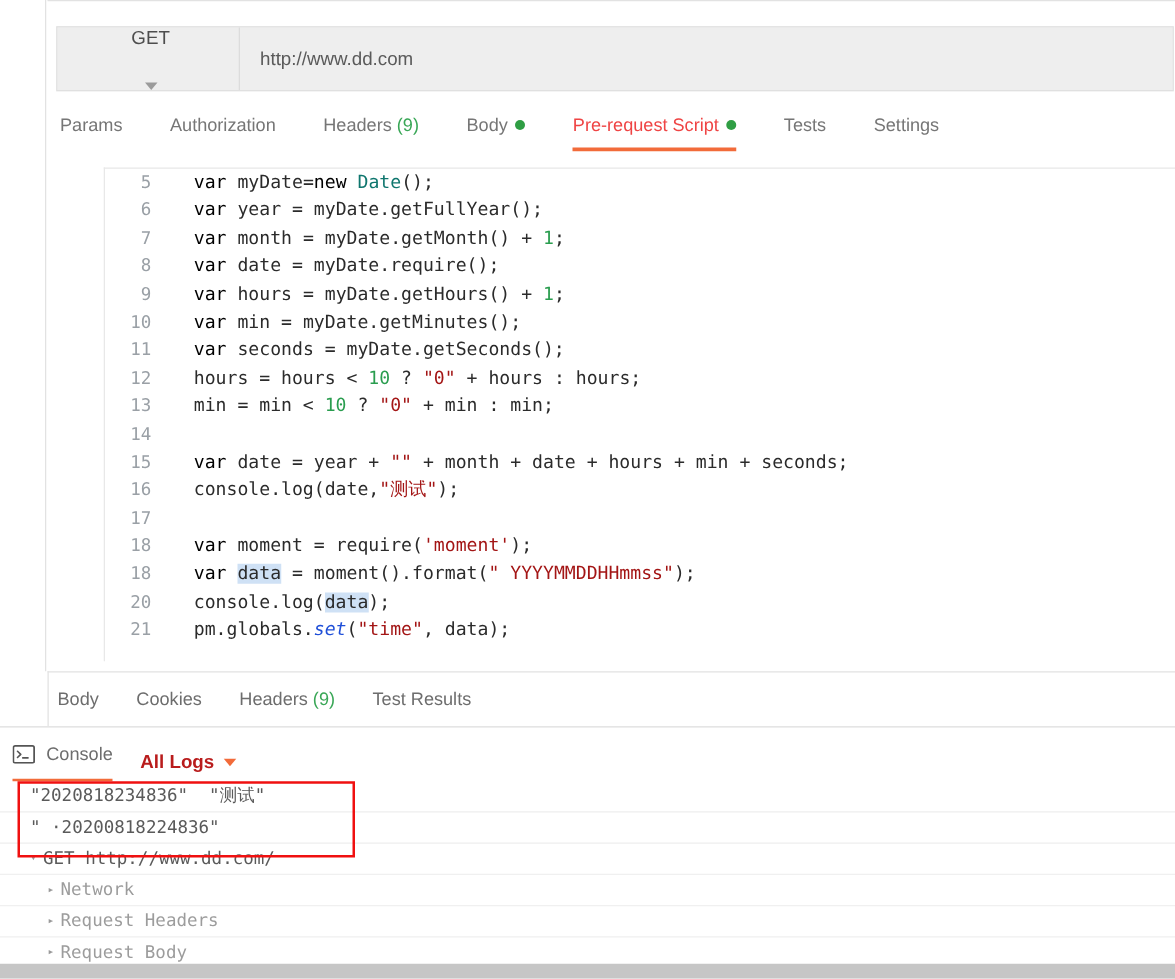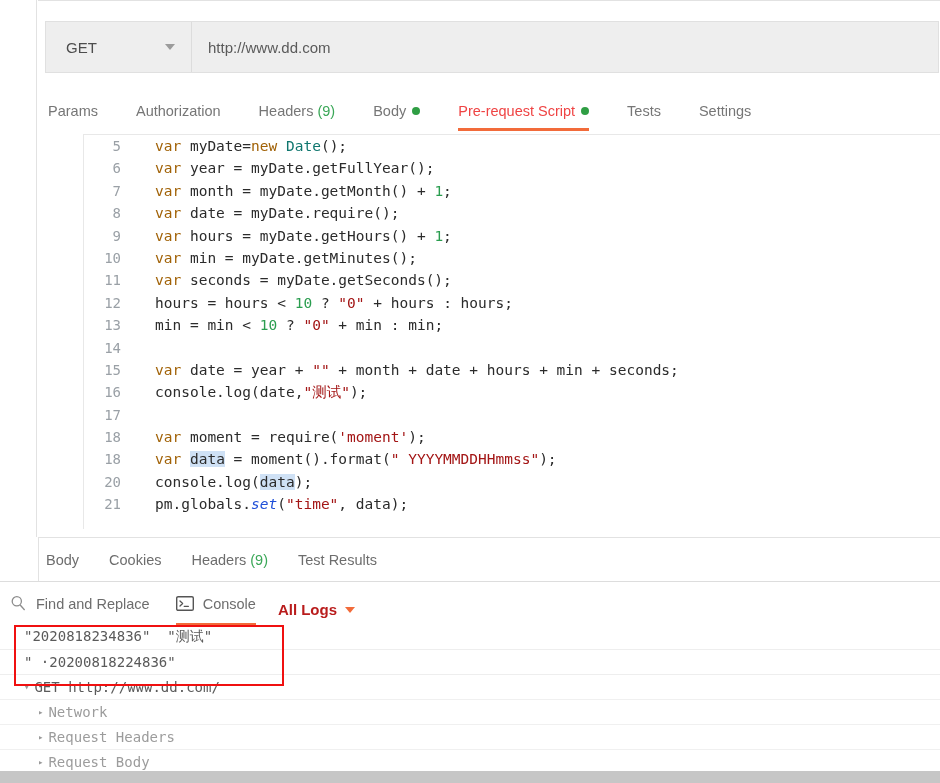--- a/index.html
+++ b/index.html
@@ -48,20 +48,21 @@
     background: #eeeeee;
     border: 1px solid #e0e0e0;
   }
   .method-select {
     width: 146px;
     display: flex; align-items: center; justify-content: space-between;
     padding: 0 16px 0 20px;
     background: #eeeeee;
     border-right: 1px solid #dcdcdc;
     cursor: pointer;
+    flex-direction: column;
   }
   .method-label {
     font-size: 15px; color: #4d4d4d;
     font-family: "Liberation Sans", sans-serif;
   }
   .caret-down {
     width: 0; height: 0;
     border-left: 5px solid transparent;
     border-right: 5px solid transparent;
     border-top: 6px solid #9b9b9b;
@@ -73,21 +74,21 @@
     background: #eeeeee;
     font-size: 15px; color: #5a5a5a;
     font-family: "Liberation Sans", sans-serif;
     cursor: text;
   }
 
   
   .req-tabs {
     position: absolute; left: 10px; top: 88px;
     width: 890px; height: 40px;
-    display: flex; align-items: center;
+    display: flex; align-items: flex-start;
   }
   .req-tab {
     position: relative;
     padding: 4px 0 0 0;
     margin-right: 38px;
     font-size: 14.5px;
     color: #767676;
     white-space: nowrap;
     cursor: pointer;
     font-family: "Liberation Sans", sans-serif;
@@ -125,21 +126,21 @@
   .gutter {
     width: 47px;
     text-align: right;
     padding-right: 10px;
     color: #9aa0a6;
     flex: none;
     font-size: 14px;
   }
   .code-text { padding-left: 24px; color: #2b2b2b; }
 
-  .k   { color: #a16207; }          
+  .k   { color: #000000; }          
   .typ { color: #0f766e; }          
   .num { color: #2a9d4f; }          
   .str { color: #a31515; }          
   .fn  { color: #1f4fd8; font-style: italic; }          
   .sel { background: #cfe1f5; }     
 
   
   .resp-tabs {
     position: absolute; left: 38px; top: 537px;
     width: 902px; height: 44px;
@@ -282,29 +283,20 @@
 
   <div class="resp-tabs" id="resp-tabs">
       <div class="resp-tab"><span>Body</span></div>
       <div class="resp-tab"><span>Cookies</span></div>
       <div class="resp-tab"><span>Headers</span><span class="tab-count"> (9)</span></div>
       <div class="resp-tab"><span>Test Results</span></div>
     </div>
 
   <div class="console-bar">
 
-    <div class="cbar-item">
-      <span class="icon-box">
-        <svg width="17" height="17" viewBox="0 0 17 17">
-          <circle cx="6.8" cy="6.3" r="4.6" fill="none" stroke="#8c8c8c" stroke-width="1.3"></circle>
-          <line x1="10.2" y1="10" x2="14.6" y2="15" stroke="#8c8c8c" stroke-width="1.3"></line>
-        </svg>
-      </span>
-      <span>Find and Replace</span>
-    </div>
 
     <div class="cbar-item" style="margin-right:22px;">
       <span class="icon-box">
         <svg width="18" height="15" viewBox="0 0 18 15">
           <rect x="0.7" y="0.7" width="16.6" height="13.6" rx="1.4" fill="none" stroke="#555555" stroke-width="1.4"></rect>
           <polyline points="4,5 6.6,7.5 4,10" fill="none" stroke="#555555" stroke-width="1.3" stroke-linecap="round" stroke-linejoin="round"></polyline>
           <line x1="8.2" y1="10.3" x2="12.4" y2="10.3" stroke="#555555" stroke-width="1.3" stroke-linecap="round"></line>
         </svg>
       </span>
       <span>Console</span>

